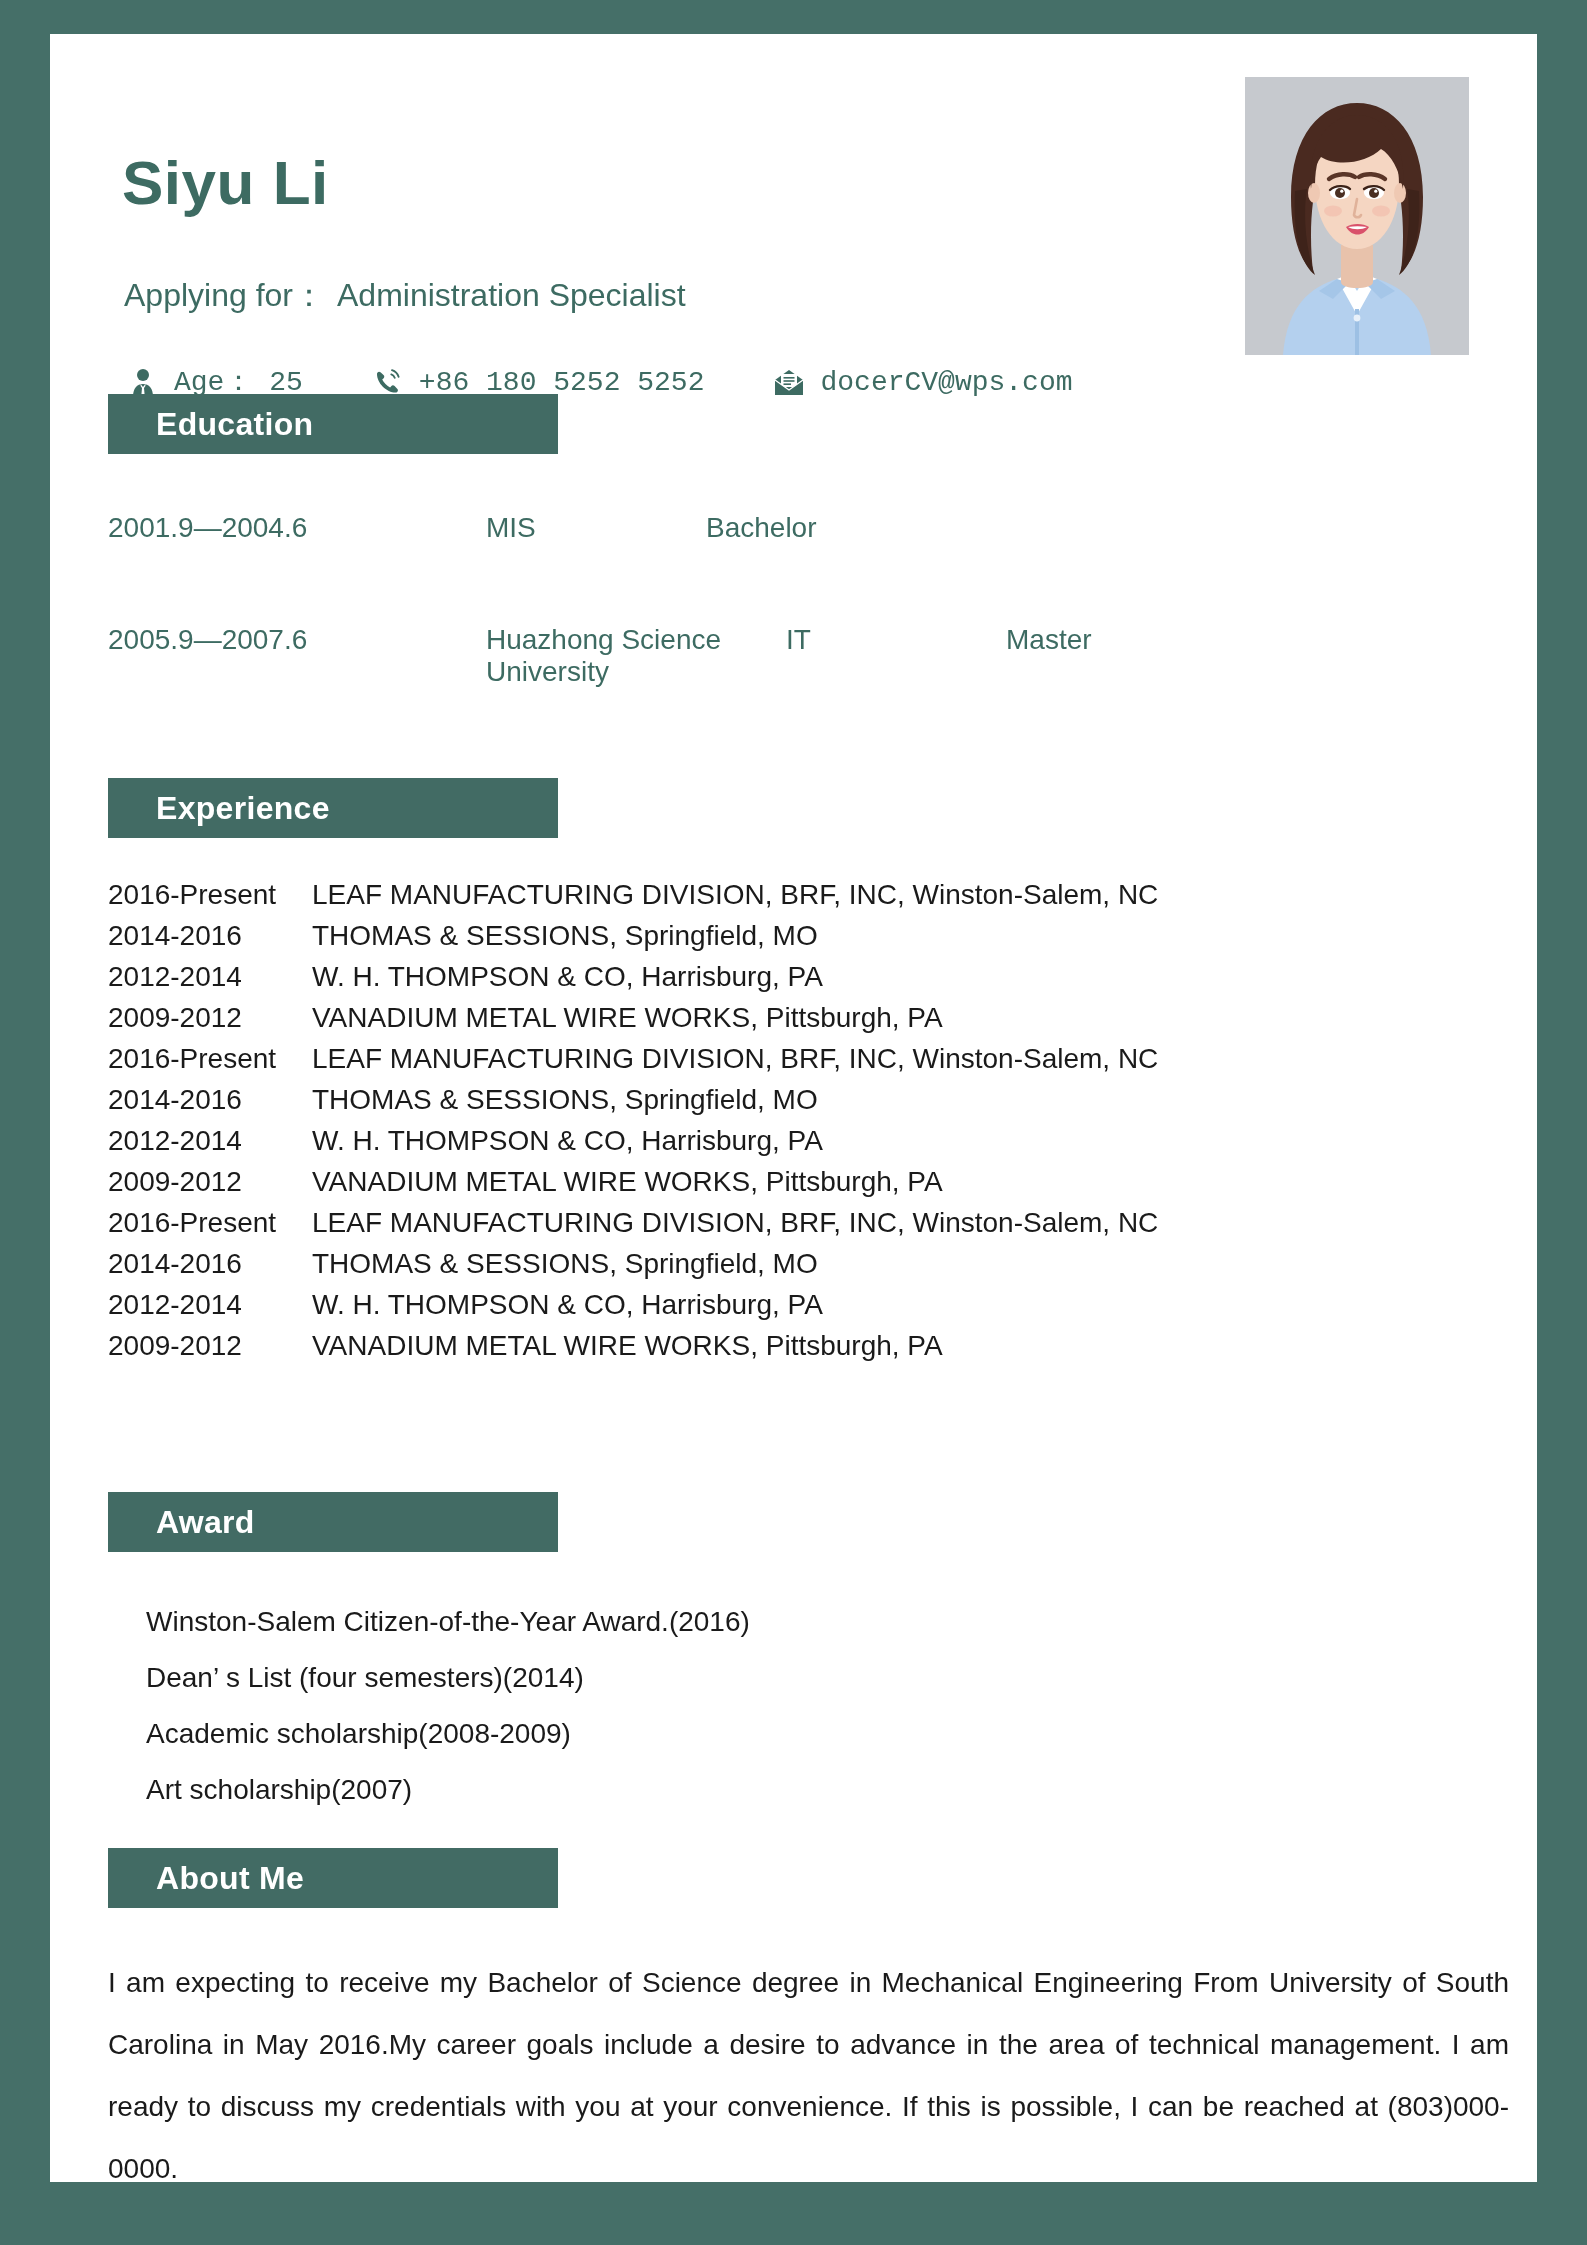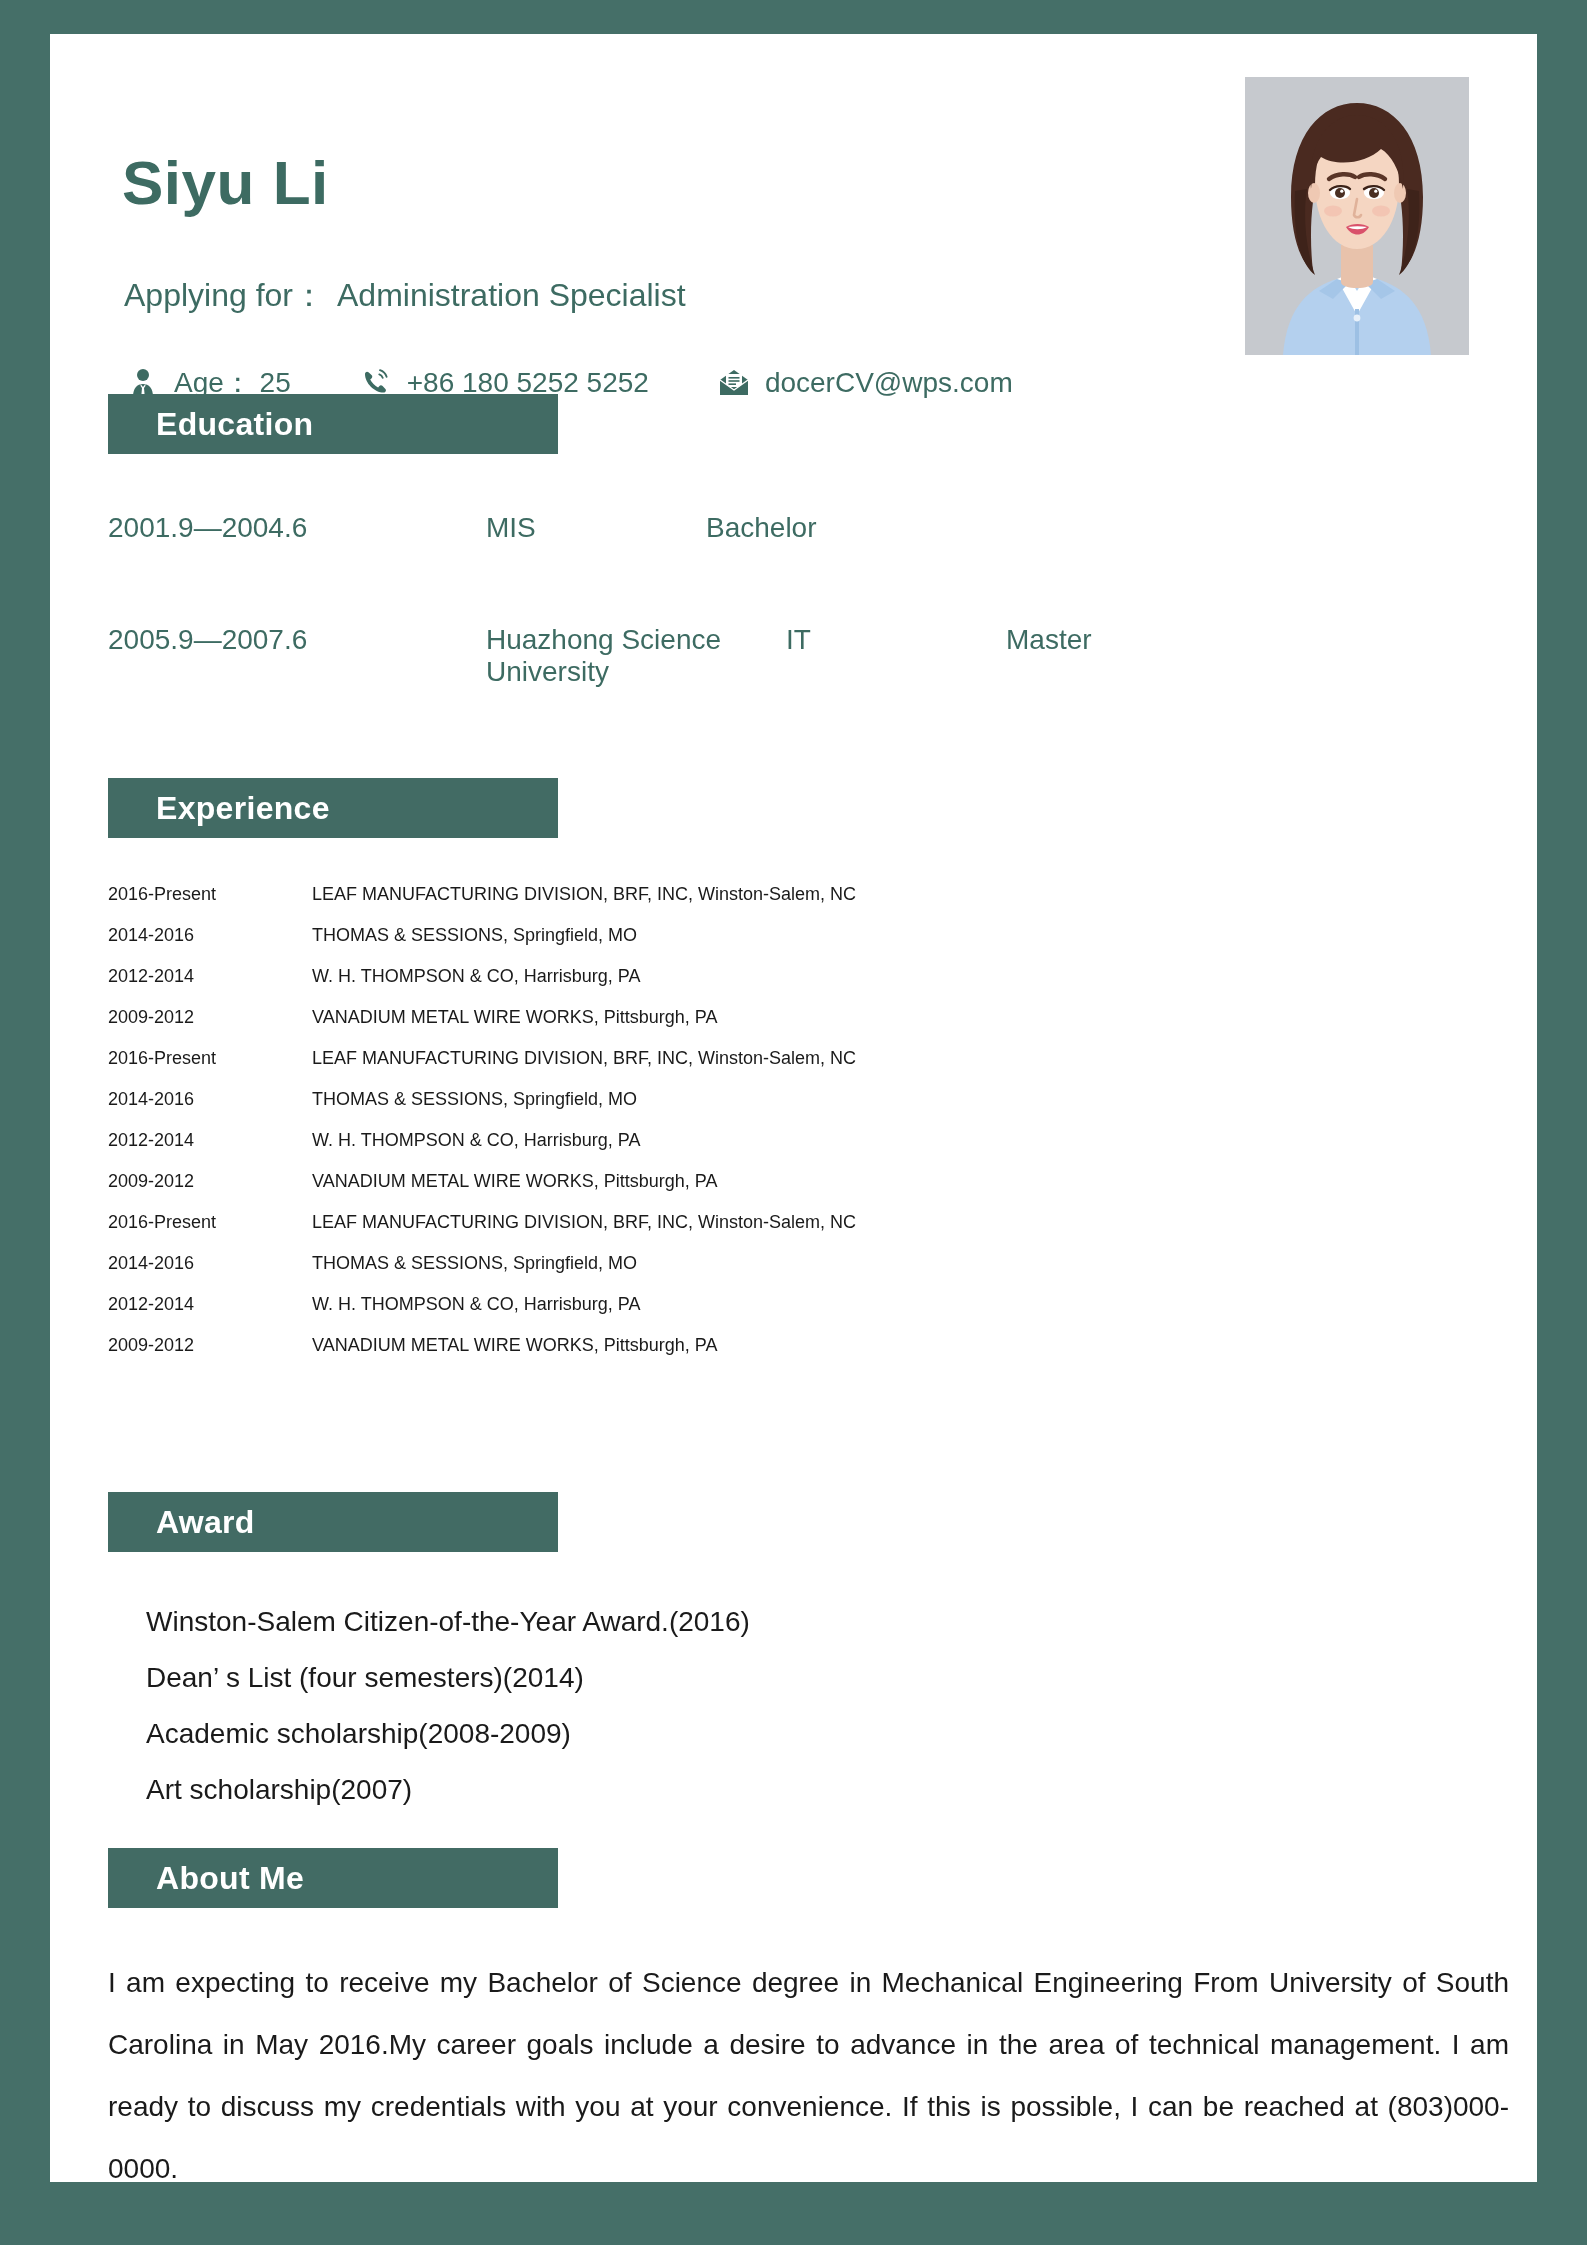--- a/index.html
+++ b/index.html
@@ -71,21 +71,21 @@
   .contact-item .ci-icon {
     display: inline-flex;
     align-items: center;
     justify-content: center;
     width: 38px;
     height: 38px;
     margin-right: 12px;
     flex: 0 0 auto;
   }
   .contact-item .ci-icon svg { display: block; }
-  .contact-item .ci-text { line-height: 1; }
+  .contact-item .ci-text { line-height: 1; font-family: Liberation Mono, monospace; }
 
   .photo {
     position: absolute;
     right: 68px;
     top: 43px;
     width: 224px;
     height: 278px;
     overflow: hidden;
     background: #c9ccd1;
   }
@@ -125,21 +125,21 @@
   .edu-school{ width: 300px; flex: 0 0 auto; }
   .edu-major { width: 220px; flex: 0 0 auto; }
   .edu-degree{ flex: 0 0 auto; }
 
   
   .exp-block { margin-top: 36px; padding-left: 58px; }
   .exp-row {
     display: flex;
     align-items: baseline;
     color: #1a1a1a;
-    font-size: 18px;
+    font-size: 28px;
     line-height: 41px;
     white-space: nowrap;
   }
   .exp-date { width: 204px; flex: 0 0 auto; }
   .exp-desc { flex: 1 1 auto; }
 
   
   .award-block { margin-top: 42px; padding-left: 96px; }
   .award-row {
     color: #1a1a1a;

